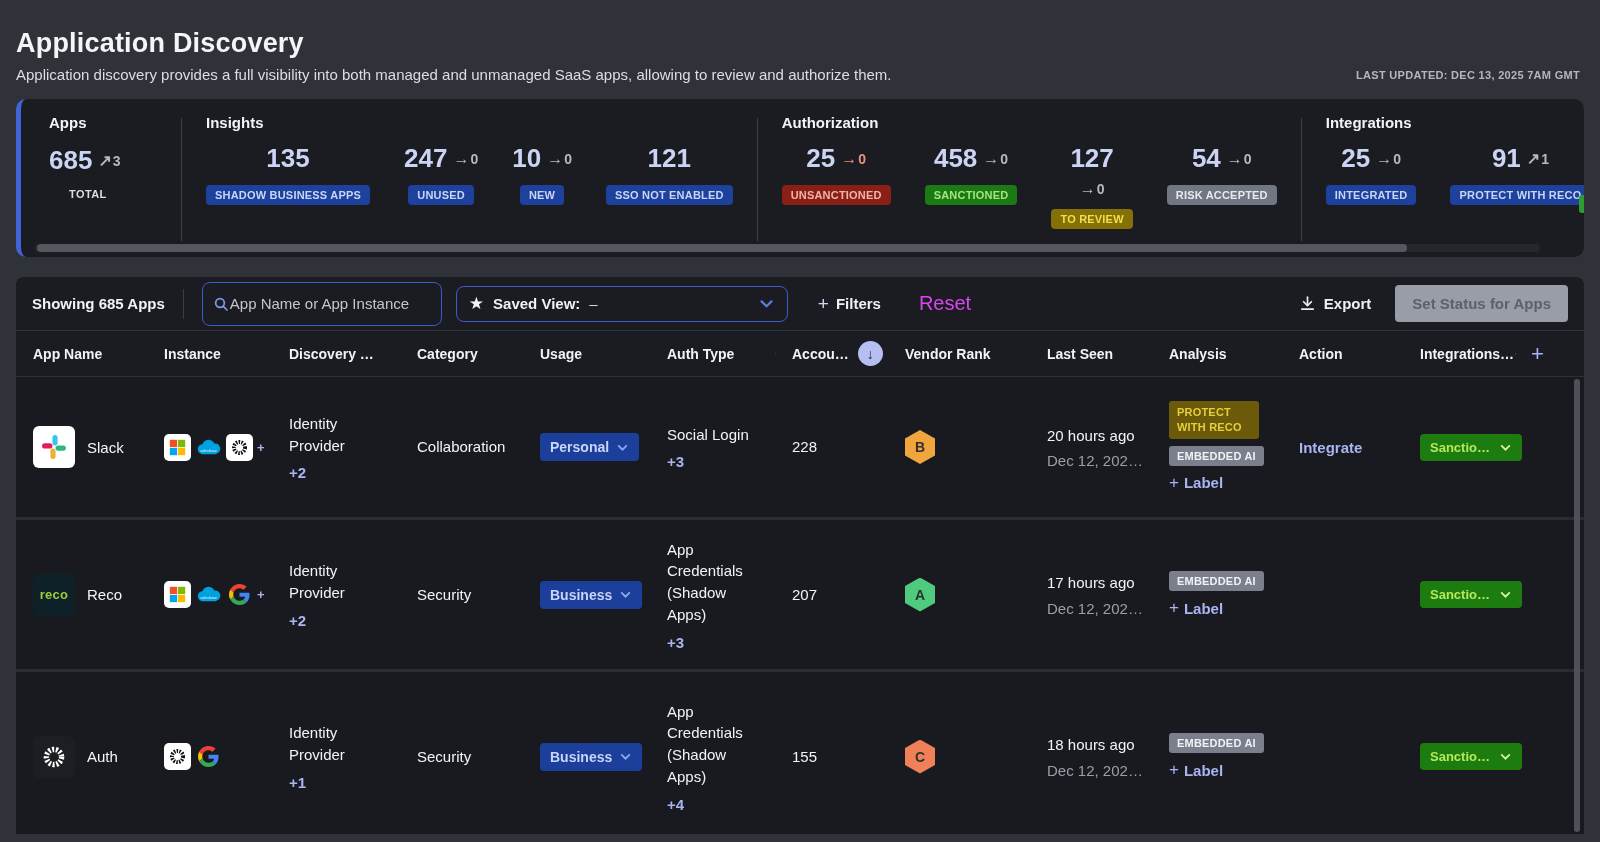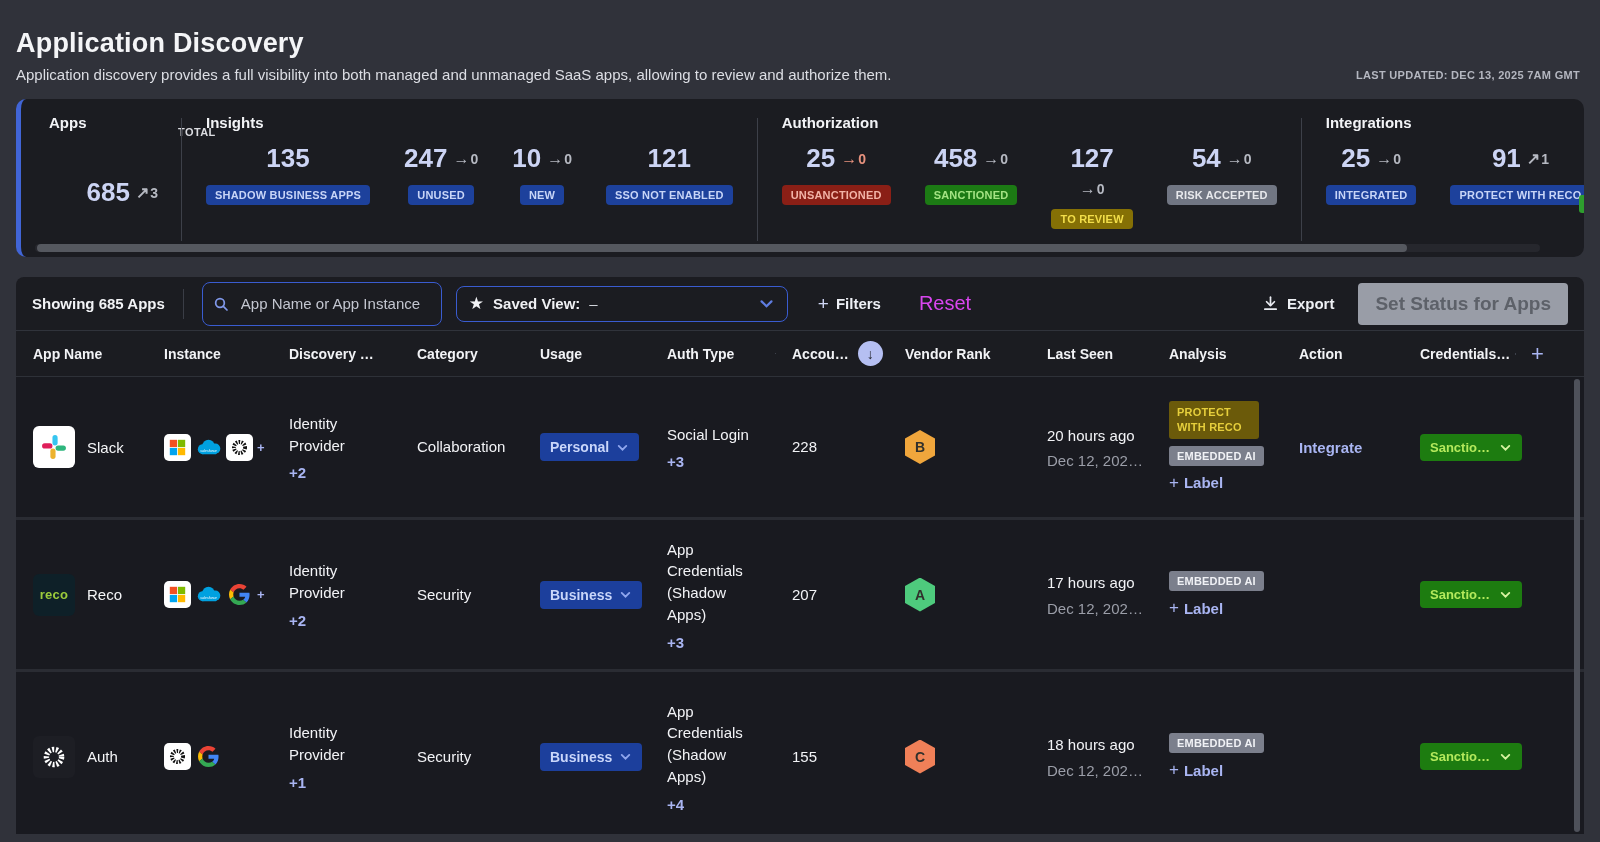--- a/index.html
+++ b/index.html
@@ -8,21 +8,21 @@
 
   
   .page-header{display:flex;justify-content:space-between;align-items:flex-end;padding:28px 20px 8px 16px}
   .ph-title{font-size:27px;font-weight:600;color:#f4f5f7;letter-spacing:.2px}
   .ph-sub{font-size:15px;color:#dcdee4;margin-top:7px}
   .ph-updated{font-size:11px;font-weight:700;color:#b4b7c0;letter-spacing:.3px;white-space:nowrap;padding-bottom:2px}
 
   
   .stats-card{position:relative;margin:8px 16px 0;background:#1b1c21;border-radius:10px;border-left:5px solid #4165d6;height:158px;display:flex;align-items:stretch;padding:15px 10px 0 28px;overflow:hidden}
   .stat-head{font-size:15px;font-weight:700;color:#f2f3f6}
-  .apps-block{display:flex;flex-direction:row;min-width:108px}
+  .apps-block{display:flex;flex-direction:column;min-width:108px}
   .value-row{display:flex;align-items:center;gap:6px;margin-top:14px}
   .stat-value{font-size:26px;font-weight:700;color:#ccd4f4}
   .stat-trend{font-size:14px;font-weight:700;color:#b6b9c2;display:flex;align-items:center;gap:1px}
   .stat-trend .arr{font-size:16px}
   .stat-trend.salmon{color:#e8927e}
   .apps-total{font-size:11px;font-weight:700;color:#dcdde2;letter-spacing:.4px;margin:12px 0 0 20px}
   .v-div{width:1px;background:#3d4049;margin:4px 24px 16px 24px}
   .stats-section{display:flex;flex-direction:column}
   .stats-items{display:flex;gap:34px;margin-top:12px}
   .stat-item{display:flex;flex-direction:column;align-items:center}
@@ -34,35 +34,35 @@
   .b-gray{background:#717683;color:#e8e9ed}
   .hscroll{position:absolute;left:14px;right:44px;bottom:5px;height:8px;border-radius:4px;background:#26272d}
   .hscroll .thumb{position:absolute;left:2px;top:0;height:8px;width:91%;border-radius:4px;background:#55585f}
   .green-sliver{position:absolute;right:0;top:96px;width:5px;height:18px;background:#2e9e2e;border-radius:3px 0 0 3px}
 
   
   .panel{position:relative;margin:20px 16px 0;background:#1b1c21;border-radius:8px 8px 0 0;height:557px;overflow:hidden}
   .toolbar{display:flex;align-items:center;height:54px;padding:0 16px;border-bottom:1px solid #30333b;gap:14px}
   .tb-showing{font-size:15px;font-weight:700;white-space:nowrap}
   .tb-div{width:1px;height:30px;background:#3a3d46;margin:0 4px}
-  .searchbox{width:240px;height:44px;border:1.5px solid #3a5cd0;border-radius:8px;display:flex;align-items:center;gap:12px;padding:17px 10px;background:#1b1c21}
+  .searchbox{width:240px;height:44px;border:1.5px solid #3a5cd0;border-radius:8px;display:flex;align-items:center;gap:1px;padding:17px 10px;background:#1b1c21}
   .searchbox input{flex:1;background:transparent;border:none;outline:none;color:#e6e8ee;font-size:15px;font-family:"Liberation Sans",sans-serif;min-width:0}
   .searchbox input::placeholder{color:#c3c6d0}
   .savedview{width:332px;height:36px;border:1.5px solid #3a5cd0;border-radius:8px;display:flex;align-items:center;gap:9px;padding:0 12px}
   .sv-star{font-size:17px;color:#f2f3f6;line-height:1}
   .sv-label{font-size:15px;font-weight:700;color:#f0f1f4;white-space:nowrap}
   .sv-value{font-size:15px;color:#d0d3da}
   .sv-chev{margin-left:auto;display:flex}
   .tb-filters{display:flex;align-items:center;gap:7px;margin-left:16px;cursor:pointer}
   .tb-filters .plus{font-size:19px;font-weight:400;color:#cfd6f5;line-height:1}
   .tb-filters .lbl{font-size:15px;font-weight:700;color:#eef0f6}
   .tb-reset{font-size:20px;color:#d946ef;margin-left:24px}
   .tb-spacer{flex:1}
   .tb-export{display:flex;align-items:center;gap:8px;font-size:15px;font-weight:700;color:#eef0f4;margin-right:10px;cursor:pointer}
-  .tb-setstatus{background:#999da7;color:#5d6169;font-size:19px;font-weight:700;padding:10px 17px;border-radius:4px;border:none;white-space:nowrap}
+  .tb-setstatus{background:#999da7;color:#5d6169;font-size:15px;font-weight:700;padding:10px 17px;border-radius:4px;border:none;white-space:nowrap}
 
   .tgrid{display:grid;grid-template-columns:131px 125px 128px 123px 127px 125px 113px 142px 122px 130px 121px 112px 1fr}
   .thead{height:46px;align-items:center;border-bottom:1px solid #2e3138}
   .th{position:relative;padding-left:17px;font-size:14px;font-weight:700;color:#f2f3f6;display:flex;align-items:center;gap:9px;white-space:nowrap;overflow:hidden}
   .th:not(:first-child)::before{content:'';position:absolute;left:0;top:12px;bottom:12px;width:1px;background:#3d414b}
   .th.plus-col{font-size:22px;font-weight:400;color:#a9b5f2;padding-left:16px}
   .sort-circle{width:25px;height:25px;border-radius:50%;background:#b5bff2;display:flex;align-items:center;justify-content:center;color:#23252c;font-size:14px;font-weight:700;flex:0 0 auto}
 
   .trow{background:#191a20;border-bottom:3px solid #2a2c33;align-items:center}
   .td{padding-left:17px;display:flex;align-items:center;min-width:0}
@@ -301,21 +301,21 @@
       <div class="th">
         <span>Last Seen</span>
       </div>
       <div class="th">
         <span>Analysis</span>
       </div>
       <div class="th">
         <span>Action</span>
       </div>
       <div class="th">
-        <span>Credentials…</span>
+        <span>Integrations…</span>
       </div>
       <div class="th plus-col">
         <span>+</span>
       </div>
     </div>
   <div id="tbody">
       <div class="tgrid trow" style="min-height: 143px;">
         <div class="td">
           <div class="app-tile tile-white">
             <svg viewBox="0 0 54 54" width="28" height="28">

